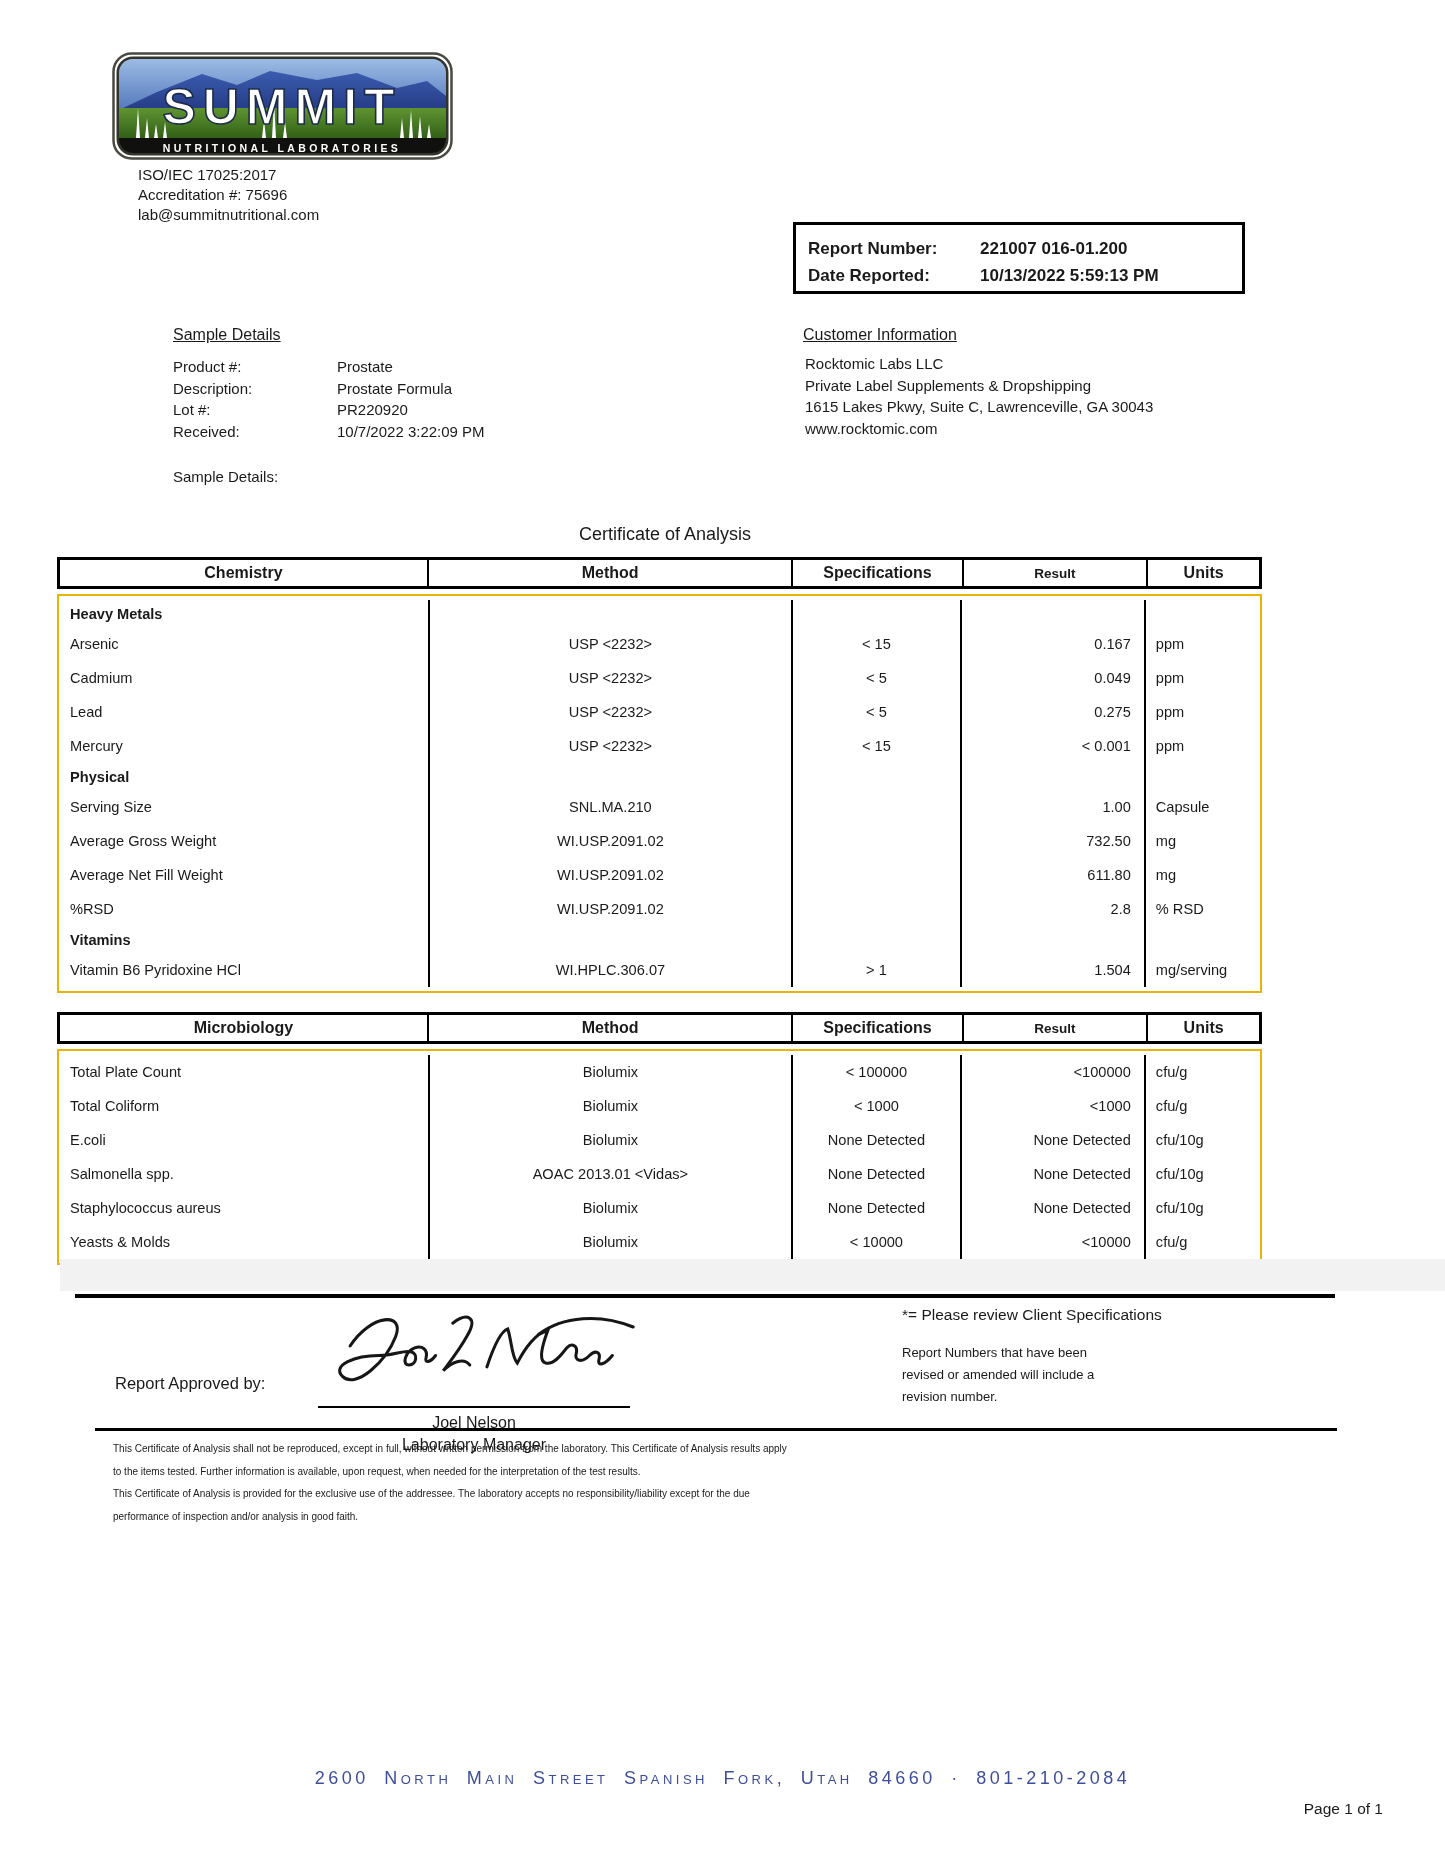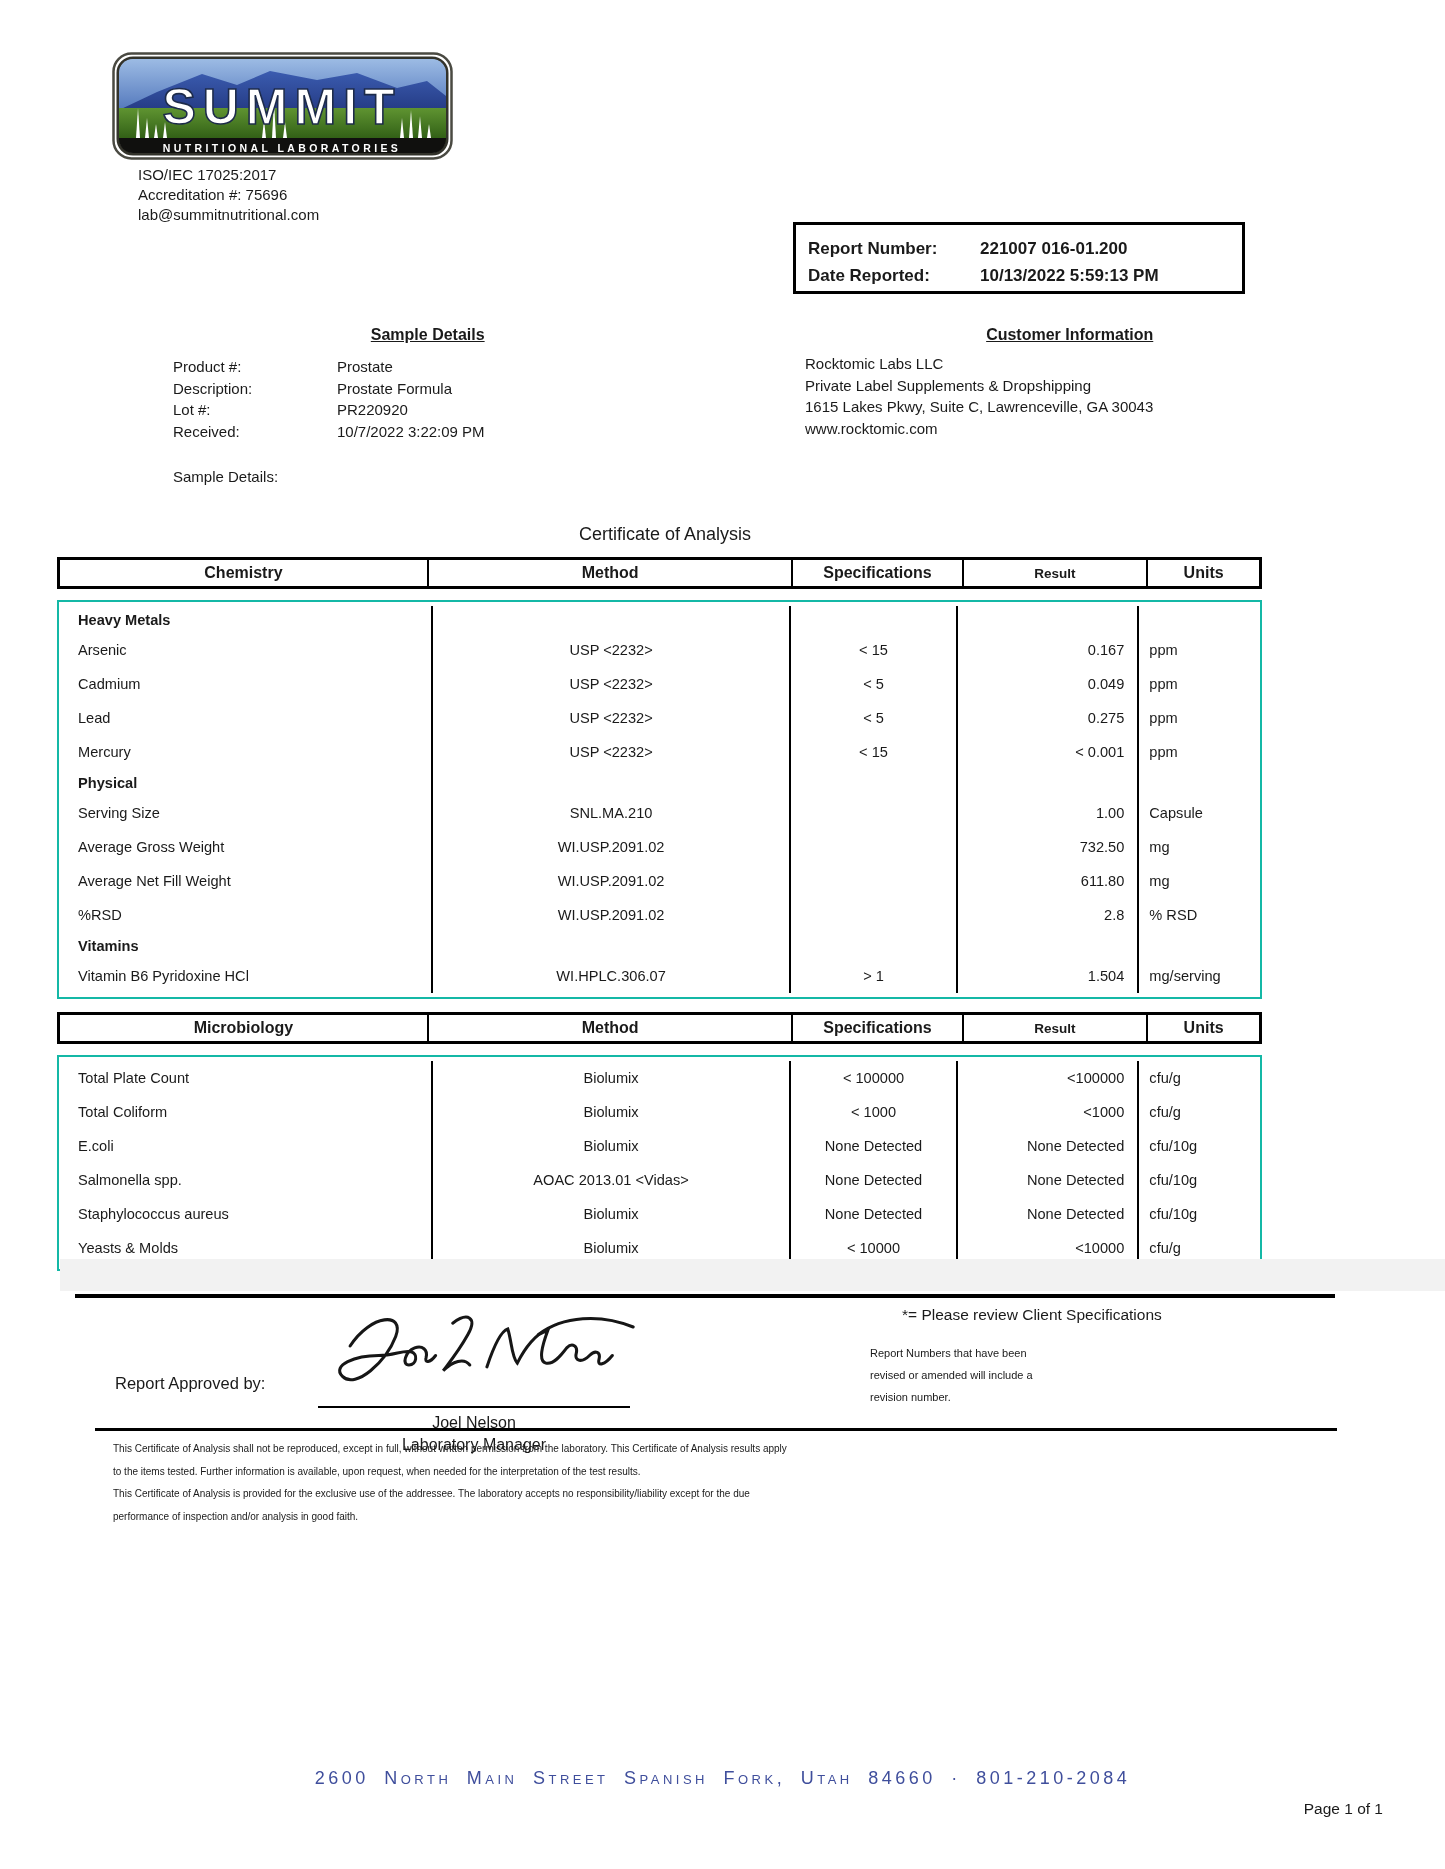--- a/index.html
+++ b/index.html
@@ -9,37 +9,37 @@
   
   .logo{position:absolute;left:112px;top:52px;width:341px;height:120px;}
 
   .lab-lines{position:absolute;left:138px;top:165px;font-size:15px;line-height:20px;}
 
   
   .report-box{position:absolute;left:793px;top:222px;width:452px;height:72px;border:3px solid #000;box-sizing:border-box;padding:10px 12px 0 12px;}
   .rb-row{display:grid;grid-template-columns:172px 1fr;font-weight:bold;font-size:17px;line-height:27px;}
 
   
-  .sec-heading{font-weight:bold;font-size:16px;text-decoration:underline;text-align:right;}
+  .sec-heading{font-weight:normal;font-size:16px;text-decoration:underline;}
   .sample{position:absolute;left:173px;top:326px;}
   .sample-fields{margin-top:12px;font-size:15px;line-height:21.5px;}
   .sf-row{display:grid;grid-template-columns:164px 1fr;}
   .sample-extra{position:absolute;left:173px;top:468px;font-size:15px;}
   .customer{position:absolute;left:803px;top:326px;}
   .customer-lines{margin-top:9px;margin-left:2px;font-size:15px;line-height:21.5px;}
 
   .coa-title{position:absolute;left:0;top:524px;width:1330px;text-align:center;font-size:18px;}
 
   
   .coa-table{position:absolute;left:57px;width:1205px;}
   .chem{top:557px;}
   .micro{top:1012px;}
   .t-head,.t-body{display:grid;grid-template-columns:30.6% 30.4% 14.2% 15.4% 9.4%;box-sizing:border-box;background:#fff;}
   .t-head{border:3px solid #000;}
-  .t-body{border:2px solid #14b8a6;margin-top:11px;padding:4px 12px;}
+  .t-body{border:2px solid #eab308;margin-top:5px;padding:4px 4px;}
   .cell{display:flex;align-items:center;box-sizing:border-box;}
   .hcell{justify-content:center;font-weight:bold;font-size:16px;height:26px;}
   .hcell.small{font-size:13.5px;}
   .hcell:not(.c0),.bcell:not(.c0){border-left:2px solid #000;}
   .bcell{font-size:14.6px;height:34px;}
   .bcell.section{height:27px;font-weight:bold;}
   .cell.c0{padding-left:7px;}
   .cell.c1,.cell.c2{justify-content:center;text-align:center;}
   .cell.c3{justify-content:flex-end;padding-right:13px;}
   .cell.c4{padding-left:10px;justify-content:flex-start;}
@@ -50,21 +50,21 @@
   .rule1{position:absolute;left:75px;top:1294px;width:1260px;height:4px;background:#000;}
   .rule2{position:absolute;left:95px;top:1428px;width:1242px;height:3px;background:#000;}
 
   
   .approve-label{position:absolute;left:115px;top:1374px;font-size:16.5px;}
   .sig-svg{position:absolute;left:320px;top:1308px;}
   .sig-line{position:absolute;left:318px;top:1406px;width:312px;border-bottom:2px solid #000;}
   .sig-names{position:absolute;left:318px;top:1412px;width:312px;text-align:center;font-size:16px;line-height:22px;}
 
   .note1{position:absolute;left:902px;top:1306px;font-size:15.5px;}
-  .note2{position:absolute;left:870px;top:1342px;width:272px;font-size:11px;line-height:22px;white-space:pre-line;}
+  .note2{position:absolute;left:902px;top:1342px;width:272px;font-size:13px;line-height:22px;white-space:pre-line;}
 
   .disclaimer{position:absolute;left:113px;top:1438px;width:1230px;font-size:10px;line-height:22.6px;}
   .disclaimer p{margin:0;white-space:pre-line;}
 
   .footer-address{position:absolute;left:0;top:1768px;width:1445px;text-align:center;
     font-size:18px;font-weight:500;letter-spacing:3.5px;word-spacing:7px;font-variant:small-caps;}
   .page-indicator{position:absolute;right:62px;top:1800px;font-size:15.5px;}
 </style>
 </head>
 <body>

